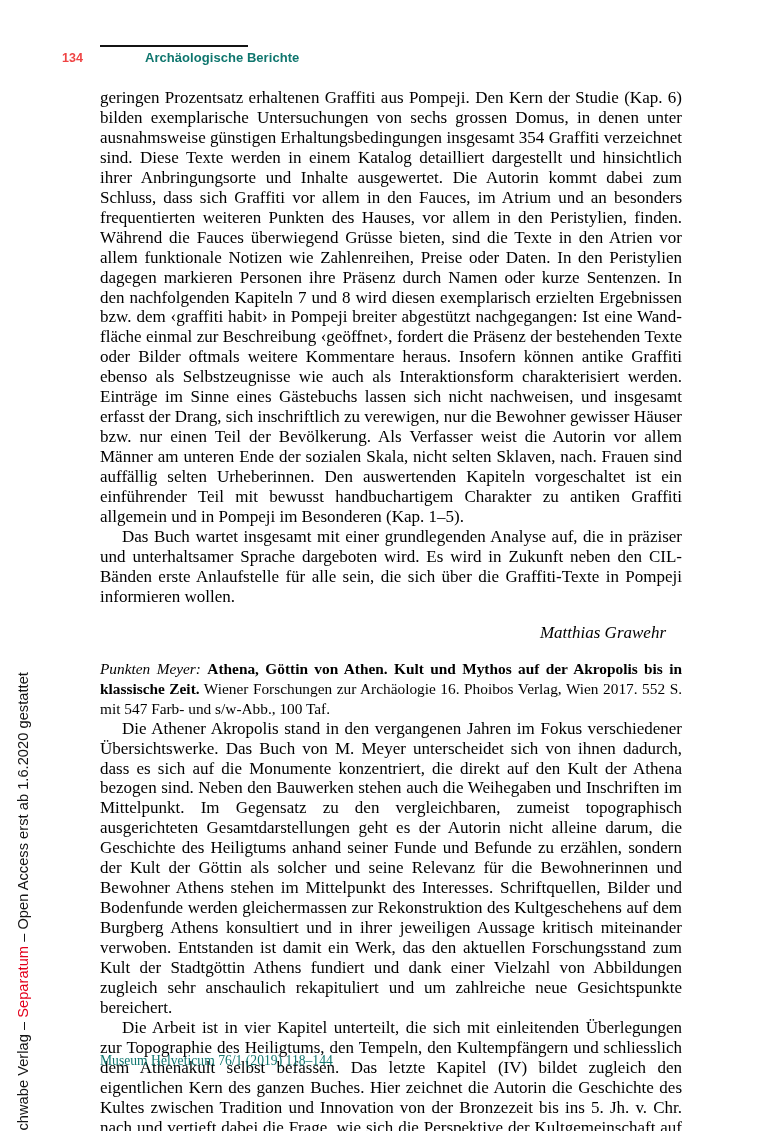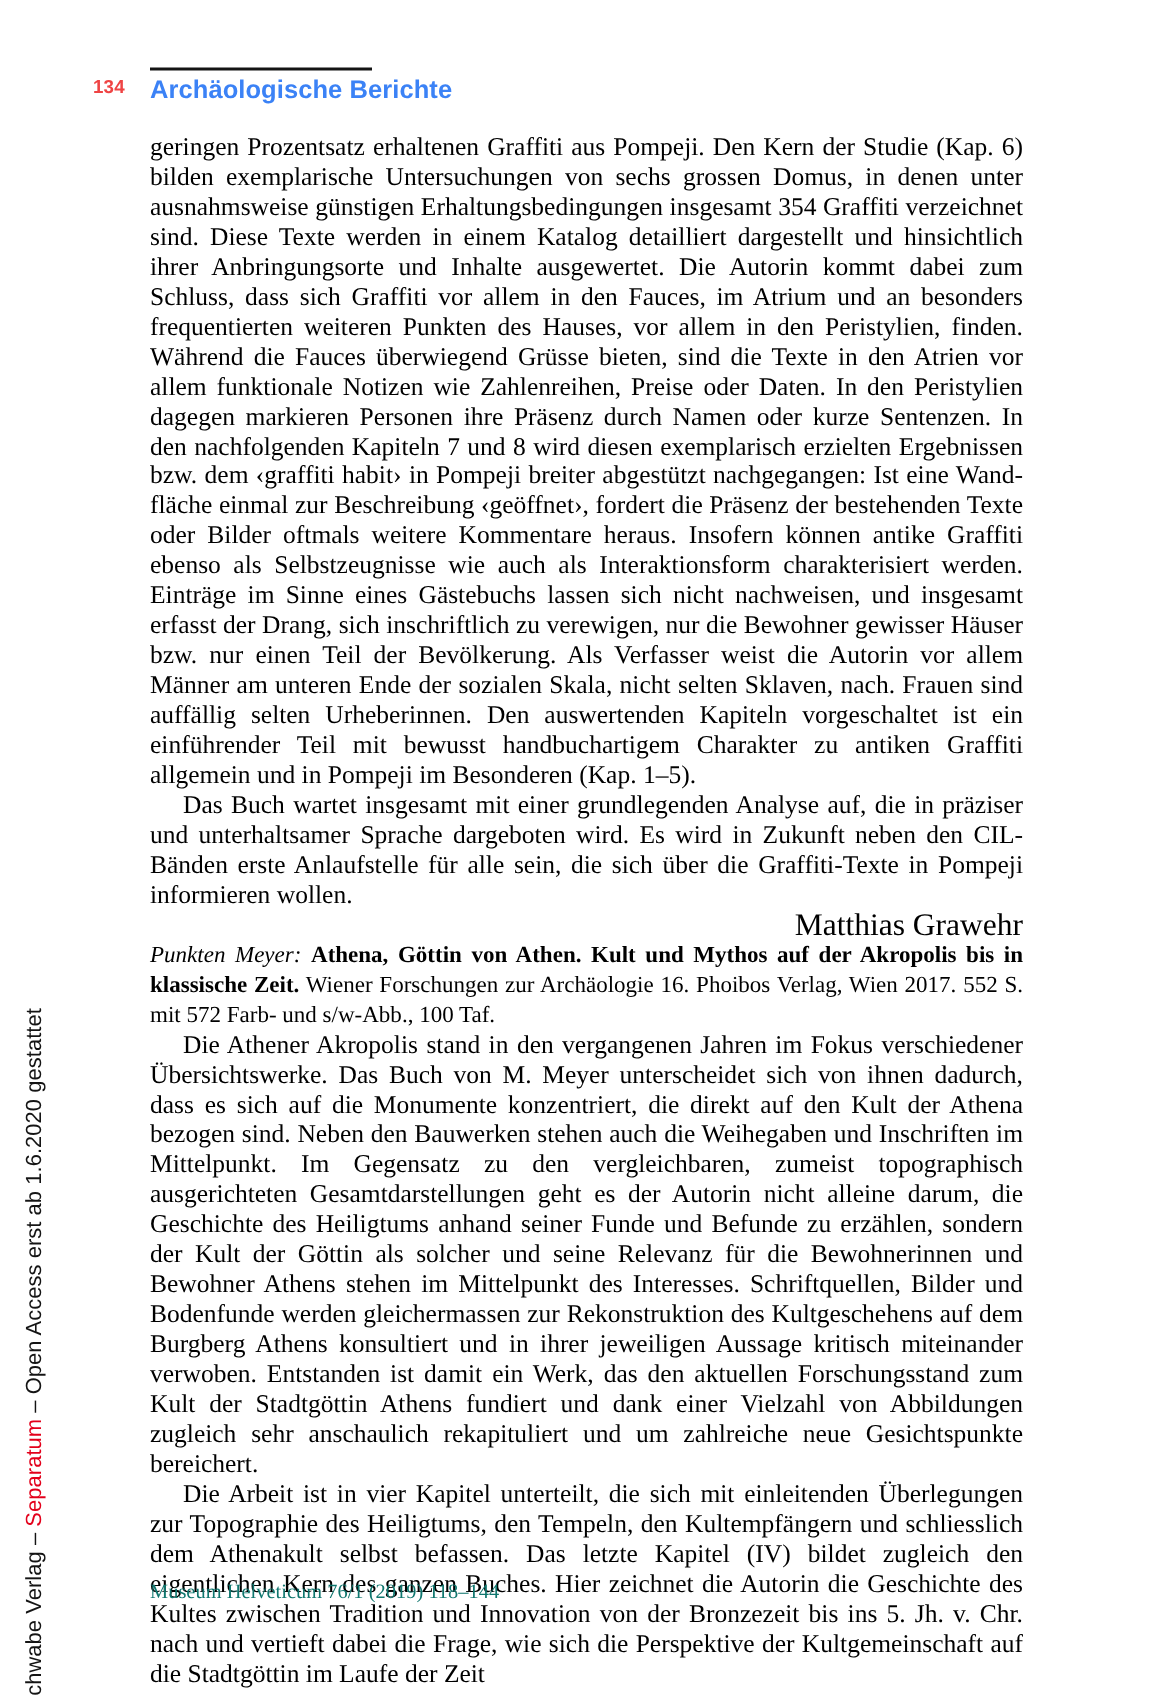--- a/index.html
+++ b/index.html
@@ -47,24 +47,25 @@
   }
   .head-rule {
     width: 148px;
     height: 0;
     border-top: 2.6px solid #141414;
     margin-bottom: 3px;
   }
   .head-title {
     font-family: "Liberation Sans", "DejaVu Sans", sans-serif;
     font-weight: bold;
-    font-size: 17px;
+    font-size: 13px;
     letter-spacing: 0.05px;
-    color: #3b82f6;
+    color: #0f766e;
     white-space: nowrap;
+    margin-left: 45px;
   }
 
   
   .sidebar {
     position: absolute;
     left: 0px;
     top: 0px;
     width: 62px;
     height: 1131px;
   }
@@ -100,23 +101,24 @@
     text-align: justify;
     text-justify: inter-word;
     hyphens: manual;
     -webkit-hyphens: manual;
     word-spacing: 0px;
   }
   p.body.indent {
     text-indent: 22px;
   }
   p.signature {
-    margin: 0;
-    font-size: 21px;
+    margin: 16px;
+    font-size: 17px;
     line-height: 19.95px;
+    font-style: italic;
     text-align: right;
   }
   .gap-before-review {
     margin-top: 19px;
   }
   .review-head {
     margin: 0;
     font-size: 15.35px;
     line-height: 19.95px;
     text-align: justify;
@@ -156,21 +158,21 @@
   </div>
 
   <div class="column">
 
     <p class="body">geringen Prozentsatz erhaltenen Graffiti aus Pompeji. Den Kern der Studie (Kap. 6) bilden exemplarische Untersuchungen von sechs grossen Domus, in denen unter ausnahmsweise günstigen Erhaltungsbedingungen insgesamt 354 Graffiti verzeichnet sind. Diese Texte werden in einem Katalog detailliert dargestellt und hinsichtlich ihrer Anbringungsorte und Inhalte ausgewertet. Die Autorin kommt dabei zum Schluss, dass sich Graffiti vor allem in den Fauces, im Atrium und an besonders frequentierten weiteren Punkten des Hauses, vor allem in den Peristylien, finden. Während die Fauces überwiegend Grüsse bieten, sind die Texte in den Atrien vor allem funktionale Notizen wie Zahlenreihen, Preise oder Daten. In den Peristylien dagegen markieren Personen ihre Präsenz durch Namen oder kurze Sen­tenzen. In den nachfolgenden Kapiteln 7 und 8 wird diesen exemplarisch erzielten Ergeb­nissen bzw. dem ‹graffiti habit› in Pompeji breiter abgestützt nachgegangen: Ist eine Wand­fläche einmal zur Beschreibung ‹geöffnet›, fordert die Präsenz der bestehenden Texte oder Bilder oftmals weitere Kommentare heraus. Insofern können antike Graffiti ebenso als Selbstzeugnisse wie auch als Interaktionsform charakterisiert werden. Einträge im Sinne eines Gästebuchs lassen sich nicht nachweisen, und insgesamt erfasst der Drang, sich in­schriftlich zu verewigen, nur die Bewohner gewisser Häuser bzw. nur einen Teil der Bevöl­kerung. Als Verfasser weist die Autorin vor allem Männer am unteren Ende der sozialen Skala, nicht selten Sklaven, nach. Frauen sind auffällig selten Urheberinnen. Den auswer­tenden Kapiteln vorgeschaltet ist ein einführender Teil mit bewusst handbuchartigem Cha­rakter zu antiken Graffiti allgemein und in Pompeji im Besonderen (Kap. 1–5).</p>
 
     <p class="body indent">Das Buch wartet insgesamt mit einer grundlegenden Analyse auf, die in präziser und unterhaltsamer Sprache dargeboten wird. Es wird in Zukunft neben den CIL-Bänden erste Anlaufstelle für alle sein, die sich über die Graffiti-Texte in Pompeji informieren wollen.</p>
 
     <p class="signature">Matthias Grawehr</p>
 
-    <p class="review-head gap-before-review"><span class="author">Punkten Meyer:</span><span> </span><span class="title">Athena, Göttin von Athen. Kult und Mythos auf der Akropolis bis in klassische Zeit.</span><span> Wiener Forschungen zur Archäologie 16. Phoibos Verlag, Wien 2017. 552 S. mit 572 Farb- und s/w-Abb., 100 Taf.</span></p>
+    <p class="review-head gap-before-review"><span class="author">Punkten Meyer:</span><span> </span><span class="title">Athena, Göttin von Athen. Kult und Mythos auf der Akropolis bis in klassische Zeit.</span><span> Wiener Forschungen zur Archäologie 16. Phoibos Verlag, Wien 2017. 552 S. mit 547 Farb- und s/w-Abb., 100 Taf.</span></p>
 
     <p class="body indent">Die Athener Akropolis stand in den vergangenen Jahren im Fokus verschiedener Übersichtswerke. Das Buch von M. Meyer unterscheidet sich von ihnen dadurch, dass es sich auf die Monumente konzentriert, die direkt auf den Kult der Athena bezogen sind. Neben den Bauwerken stehen auch die Weihegaben und Inschriften im Mittelpunkt. Im Gegensatz zu den vergleichbaren, zumeist topographisch ausgerichteten Gesamtdarstel­lungen geht es der Autorin nicht alleine darum, die Geschichte des Heiligtums anhand sei­ner Funde und Befunde zu erzählen, sondern der Kult der Göttin als solcher und seine Re­levanz für die Bewohnerinnen und Bewohner Athens stehen im Mittelpunkt des Interesses. Schriftquellen, Bilder und Bodenfunde werden gleichermassen zur Rekonstruktion des Kultgeschehens auf dem Burgberg Athens konsultiert und in ihrer jeweiligen Aussage kri­tisch miteinander verwoben. Entstanden ist damit ein Werk, das den aktuellen Forschungs­stand zum Kult der Stadtgöttin Athens fundiert und dank einer Vielzahl von Abbildungen zugleich sehr anschaulich rekapituliert und um zahlreiche neue Gesichtspunkte bereichert.</p>
 
     <p class="body indent">Die Arbeit ist in vier Kapitel unterteilt, die sich mit einleitenden Überlegungen zur Topographie des Heiligtums, den Tempeln, den Kultempfängern und schliesslich dem Athenakult selbst befassen. Das letzte Kapitel (IV) bildet zugleich den eigentlichen Kern des ganzen Buches. Hier zeichnet die Autorin die Geschichte des Kultes zwischen Tradi­tion und Innovation von der Bronzezeit bis ins 5. Jh. v. Chr. nach und vertieft dabei die Frage, wie sich die Perspektive der Kultgemeinschaft auf die Stadtgöttin im Laufe der Zeit</p>
 
   </div>
 
   <div class="footer">Museum Helveticum 76/1 (2019) 118–144</div>
 
 </div>

